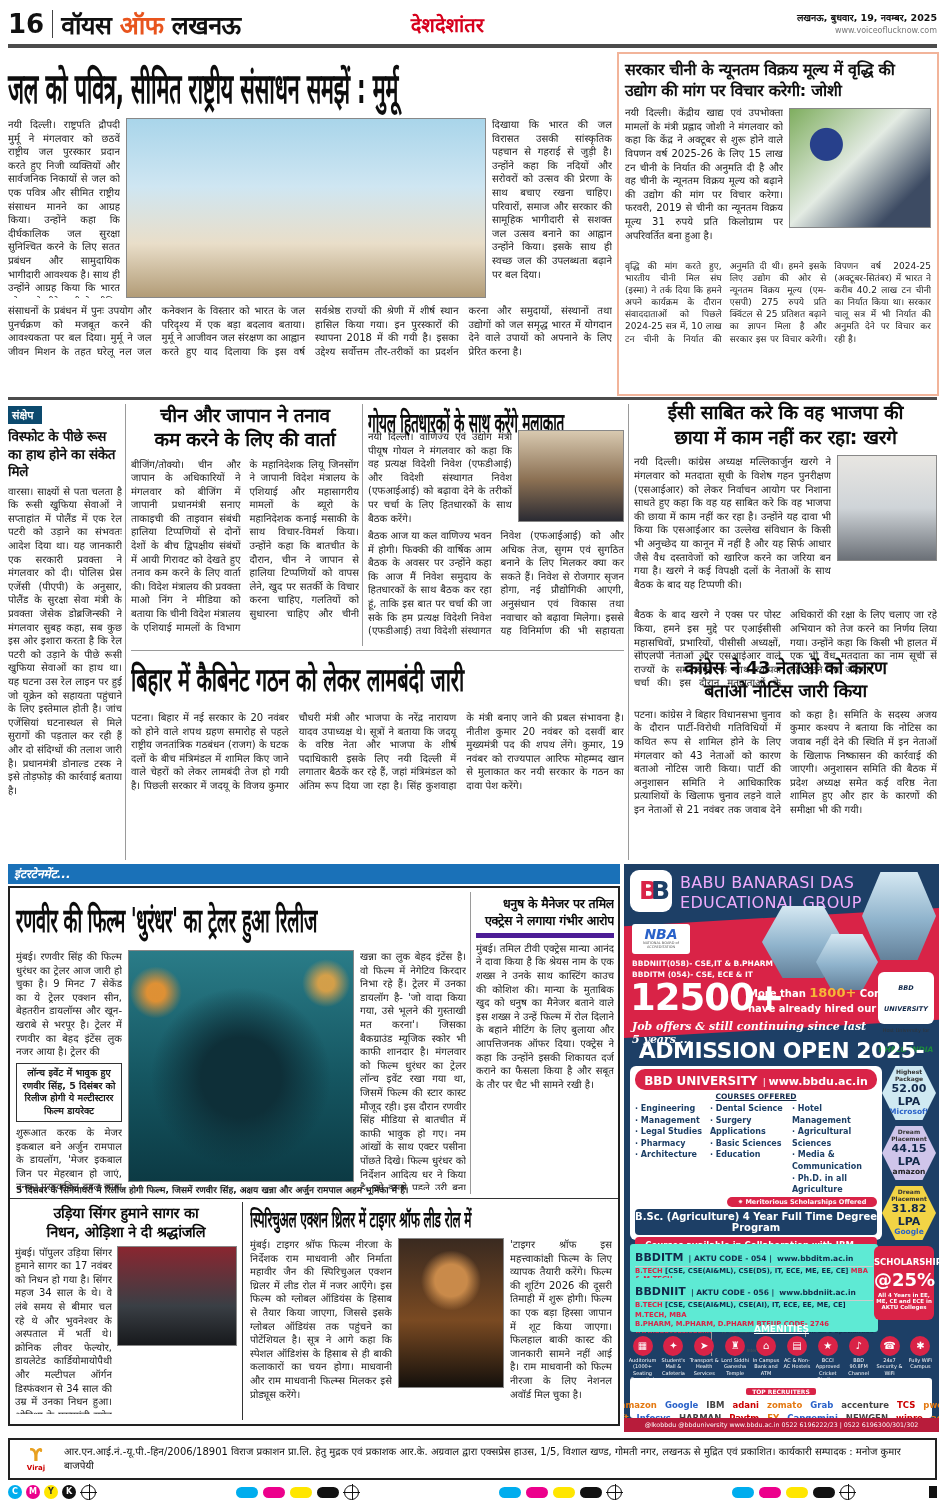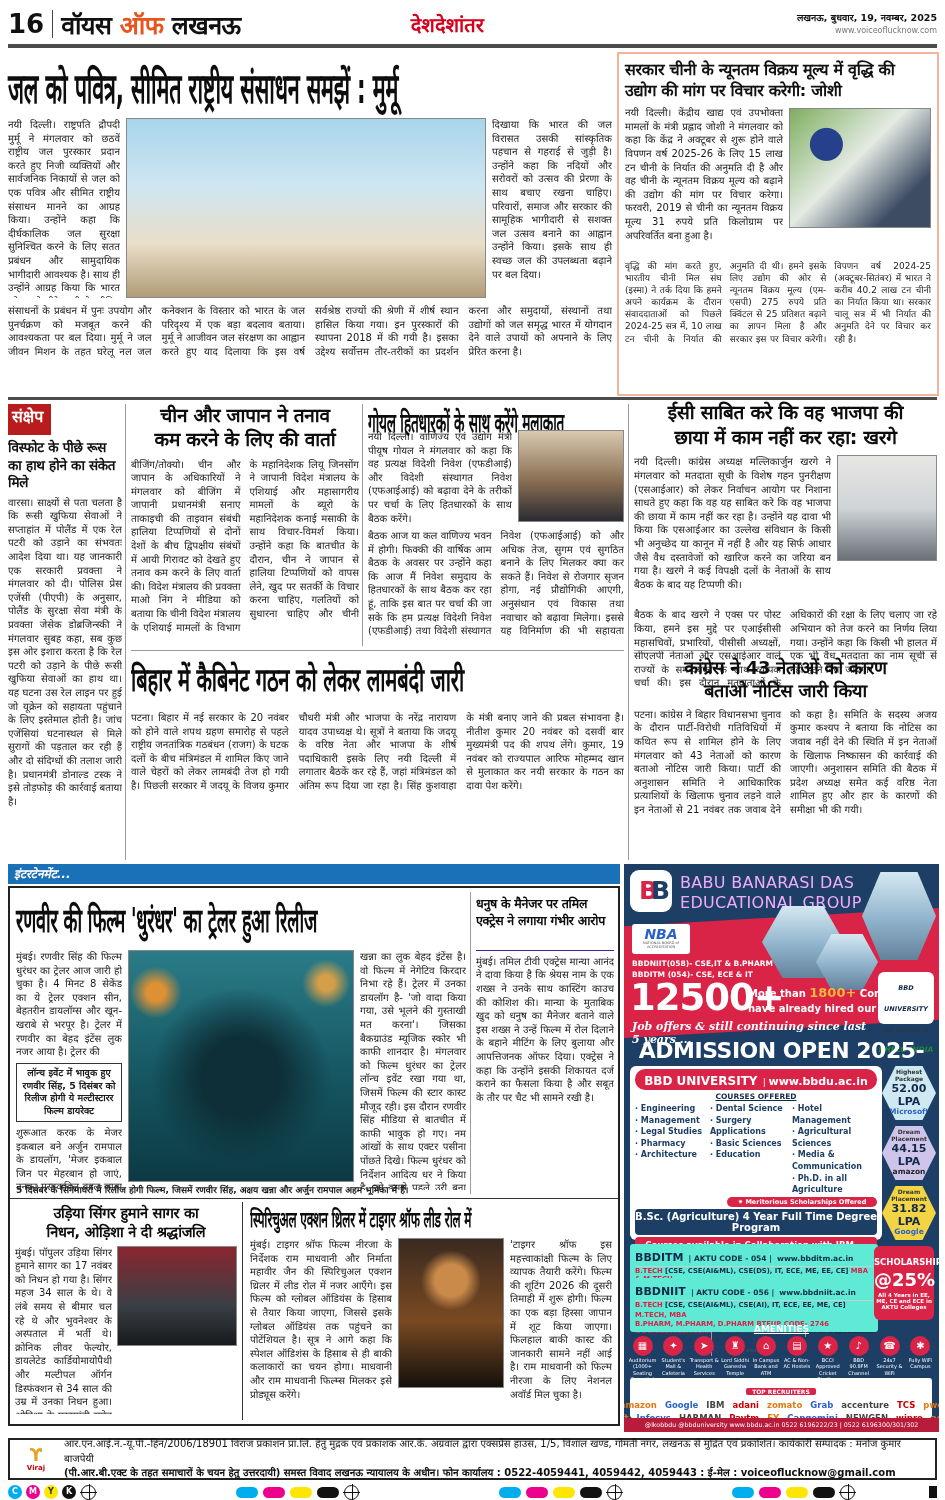--- a/index.html
+++ b/index.html
@@ -17,21 +17,21 @@
   .masthead{font-size:25px;font-weight:700;letter-spacing:-.5px}
   .mast-orange{color:#e8541d}
   .section-title{color:#d6001c;font-weight:700;font-size:20px}
   .dateline{font-size:9.5px;font-weight:700;text-align:right;line-height:1.3}
   .website{font-size:8px;color:#777;font-weight:400}
   .head-rule{position:absolute;left:8px;right:8px;top:44px;height:4px;background:#4c4c4c}
   
   .sugarbox{position:absolute;left:617px;top:52px;width:322px;height:344px;border:2px solid #f2b49a;box-sizing:border-box;padding:5px 6px;overflow:hidden}
   .sugar-h{font-size:16px;font-weight:700;line-height:1.32;letter-spacing:-.3px}
   
-  .brief-label{display:inline-block;background:#b91c1c;color:#fff;font-weight:700;font-size:16px;padding:1px 8px 8px 4px}
+  .brief-label{display:inline-block;background:#0c4a6e;color:#fff;font-weight:700;font-size:11px;padding:1px 8px 2px 4px}
   .brief-h{font-size:13.5px;font-weight:700;line-height:1.3;margin:4px 0;letter-spacing:-.3px}
   
   .ent-bar{position:absolute;left:8px;top:864px;width:612px;height:20px;background:#1a71b8;color:#fff;
            font-size:12px;font-weight:700;font-style:italic;line-height:20px;padding-left:6px;box-sizing:border-box}
   .ent-box{position:absolute;left:8px;top:886px;width:612px;height:540px;border:2px solid #222;box-sizing:border-box}
   .hibox{border:1px solid #333;padding:3px;font-size:9.5px;font-weight:700;line-height:1.35;text-align:center;margin:4px 0}
   
   .ad{position:absolute;left:624px;top:864px;width:315px;height:568px;background:#1d3f66;overflow:hidden}
   .ad .band{position:absolute;left:0;right:0;top:44px;height:130px;background:#d92347;clip-path:polygon(0 14%,100% 0,100% 86%,0 100%)}
   .hex{clip-path:polygon(25% 0,75% 0,100% 50%,75% 100%,25% 100%,0 50%)}
@@ -152,41 +152,41 @@
     <span>बताओ नोटिस जारी किया</span>
   </div>
   <div class="bt" style="margin-top:5px;height:146px;column-count:2;column-gap:9px">पटना। कांग्रेस ने बिहार विधानसभा चुनाव के दौरान पार्टी-विरोधी गतिविधियों में कथित रूप से शामिल होने के लिए मंगलवार को 43 नेताओं को कारण बताओ नोटिस जारी किया। पार्टी की अनुशासन समिति ने आधिकारिक प्रत्याशियों के खिलाफ चुनाव लड़ने वाले इन नेताओं से 21 नवंबर तक जवाब देने को कहा है। समिति के सदस्य अजय कुमार कश्यप ने बताया कि नोटिस का जवाब नहीं देने की स्थिति में इन नेताओं के खिलाफ निष्कासन की कार्रवाई की जाएगी। अनुशासन समिति की बैठक में प्रदेश अध्यक्ष समेत कई वरिष्ठ नेता शामिल हुए और हार के कारणों की समीक्षा भी की गयी।</div>
 </div>
 
 <div class="ent-bar">इंटरटेनमेंट...</div>
 <div class="ent-box">
   <div class="abs hl nowrapscale" style="left:6px;top:8px;font-size:22px;transform:scale(0.82,1.5)">रणवीर की फिल्म 'धुरंधर' का ट्रेलर हुआ रिलीज</div>
 
   <div class="abs bt" style="left:6px;top:62px;width:106px;height:240px">
-    <span>मुंबई। रणवीर सिंह की फिल्म धुरंधर का ट्रेलर आज जारी हो चुका है। 4 मिनट 8 सेकेंड का ये ट्रेलर एक्शन सीन, बेहतरीन डायलॉग्स और खून-खराबे से भरपूर है। ट्रेलर में रणवीर का बेहद इंटेंस लुक नजर आया है। ट्रेलर की</span>
+    <span>मुंबई। रणवीर सिंह की फिल्म धुरंधर का ट्रेलर आज जारी हो चुका है। 9 मिनट 7 सेकेंड का ये ट्रेलर एक्शन सीन, बेहतरीन डायलॉग्स और खून-खराबे से भरपूर है। ट्रेलर में रणवीर का बेहद इंटेंस लुक नजर आया है। ट्रेलर की</span>
     <div class="hibox">
       <span>लॉन्च इवेंट में भावुक हुए रणवीर सिंह, 5 दिसंबर को रिलीज होगी ये मल्टीस्टारर फिल्म डायरेक्ट</span>
     </div>
     <span>शुरूआत करक के मेजर इकबाल बने अर्जुन रामपाल के डायलॉग, 'मेजर इकबाल जिन पर मेहरबान हो जाएं, उनका मुस्तकबिल बदल जाता है' से होती है। ट्रेलर में अगला परिचय रणवीर सिंह के किरदार का होता है, जो फिल्म में खूफिया एजेंट की भूमिका में हैं।</span>
   </div>
 
   <div class="photo" style="left:118px;top:62px;width:226px;height:232px;
               background:radial-gradient(circle at 12% 18%,rgba(255,150,40,.85) 0 9px,transparent 26px),
                          radial-gradient(circle at 88% 14%,rgba(255,170,60,.8) 0 8px,transparent 24px),
                          radial-gradient(circle at 50% 55%,#0e2f38 0 40px,transparent 90px),
                          linear-gradient(180deg,#2a7c88,#155661 55%,#0c3a44)"></div>
 
   <div class="abs bt" style="left:350px;top:62px;width:106px;height:240px">खन्ना का लुक बेहद इंटेंस है। वो फिल्म में नेगेटिव किरदार निभा रहे हैं। ट्रेलर में उनका डायलॉग है- 'जो वादा किया गया, उसे भूलने की गुस्ताखी मत करना'। जिसका बैकग्राउंड म्यूजिक स्कोर भी काफी शानदार है। मंगलवार को फिल्म धुरंधर का ट्रेलर लॉन्च इवेंट रखा गया था, जिसमें फिल्म की स्टार कास्ट मौजूद रही। इस दौरान रणवीर सिंह मीडिया से बातचीत में काफी भावुक हो गए। नम आंखों के साथ एक्टर पसीना पोंछते दिखे। फिल्म धुरंधर को निर्देशन आदित्य धर ने किया है, जो इससे पहले उरी बना चुके हैं।</div>
 
   <div class="abs btsm" style="left:6px;top:296px;width:450px;height:11px;font-weight:700;white-space:nowrap">5 दिसंबर के सिनेमाघरों में रिलीज होगी फिल्म, जिसमें रणवीर सिंह, अक्षय खन्ना और अर्जुन रामपाल अहम भूमिका में हैं।</div>
 
   <div class="vr" style="left:460px;top:4px;height:302px"></div>
 
   <div class="abs" style="left:466px;top:8px;width:138px;height:296px;overflow:hidden">
-    <div class="hl" style="font-size:12.5px;text-align:left;line-height:1.35;border-bottom:1px solid #4c1d95;padding-bottom:20px">
+    <div class="hl" style="font-size:12.5px;text-align:right;line-height:1.35;border-bottom:5px solid #4c1d95;padding-bottom:3px">
       <span>धनुष के मैनेजर पर तमिल</span><br>
       <span>एक्ट्रेस ने लगाया गंभीर आरोप</span>
     </div>
     <div class="bt" style="margin-top:4px;height:246px">मुंबई। तमिल टीवी एक्ट्रेस मान्या आनंद ने दावा किया है कि श्रेयस नाम के एक शख्स ने उनके साथ कास्टिंग काउच की कोशिश की। मान्या के मुताबिक खुद को धनुष का मैनेजर बताने वाले इस शख्स ने उन्हें फिल्म में रोल दिलाने के बहाने मीटिंग के लिए बुलाया और आपत्तिजनक ऑफर दिया। एक्ट्रेस ने कहा कि उन्होंने इसकी शिकायत दर्ज कराने का फैसला किया है और सबूत के तौर पर चैट भी सामने रखी है।</div>
   </div>
 
   <div class="hr" style="left:0;top:310px;width:608px;background:#333"></div>
 
   <div class="abs" style="left:5px;top:316px;width:222px;height:216px;overflow:hidden">
     <div class="hl" style="font-size:14.5px;text-align:center;line-height:1.3">
@@ -425,21 +425,20 @@
   <span>@lkobbdu   @bbduniversity   www.bbdu.ac.in   0522 6196222/23 | 0522 6196300/301/302</span>
 </div>
 
 <div class="footbox">
   <div style="text-align:center;flex:0 0 36px">
     <div style="font-size:17px;color:#e8a020;font-weight:700;line-height:1">ϒ</div>
     <div style="font-size:7px;color:#c00;font-weight:700">Viraj</div>
   </div>
   <div class="footline">
     <span>आर.एन.आई.नं.-यू.पी.-हिन/2006/18901 विराज प्रकाशन प्रा.लि. हेतु मुद्रक एवं प्रकाशक आर.के. अग्रवाल द्वारा एक्सप्रेस हाउस, 1/5, विशाल खण्ड, गोमती नगर, लखनऊ से मुद्रित एवं प्रकाशित। कार्यकारी सम्पादक : मनोज कुमार बाजपेयी</span><br>
-    <span style="font-weight:700">(पी.आर.बी.एक्ट के तहत समाचारों के चयन हेतु उत्तरदायी) समस्त विवाद लखनऊ न्यायालय के अधीन। फोन कार्यालय : 0522-4059441, 4059442, 4059443 : ई-मेल : voiceoflucknow@gmail.com</span>
   </div>
 </div>
 
 <div class="cmyk">
   <div style="display:flex;gap:4px">
       <span class="cl" style="background: rgb(0, 173, 238);">C</span>
       <span class="cl" style="background: rgb(236, 0, 140);">M</span>
       <span class="cl" style="background: rgb(255, 230, 0); color: rgb(51, 51, 51);">Y</span>
       <span class="cl" style="background: rgb(17, 17, 17);">K</span>
     </div>

